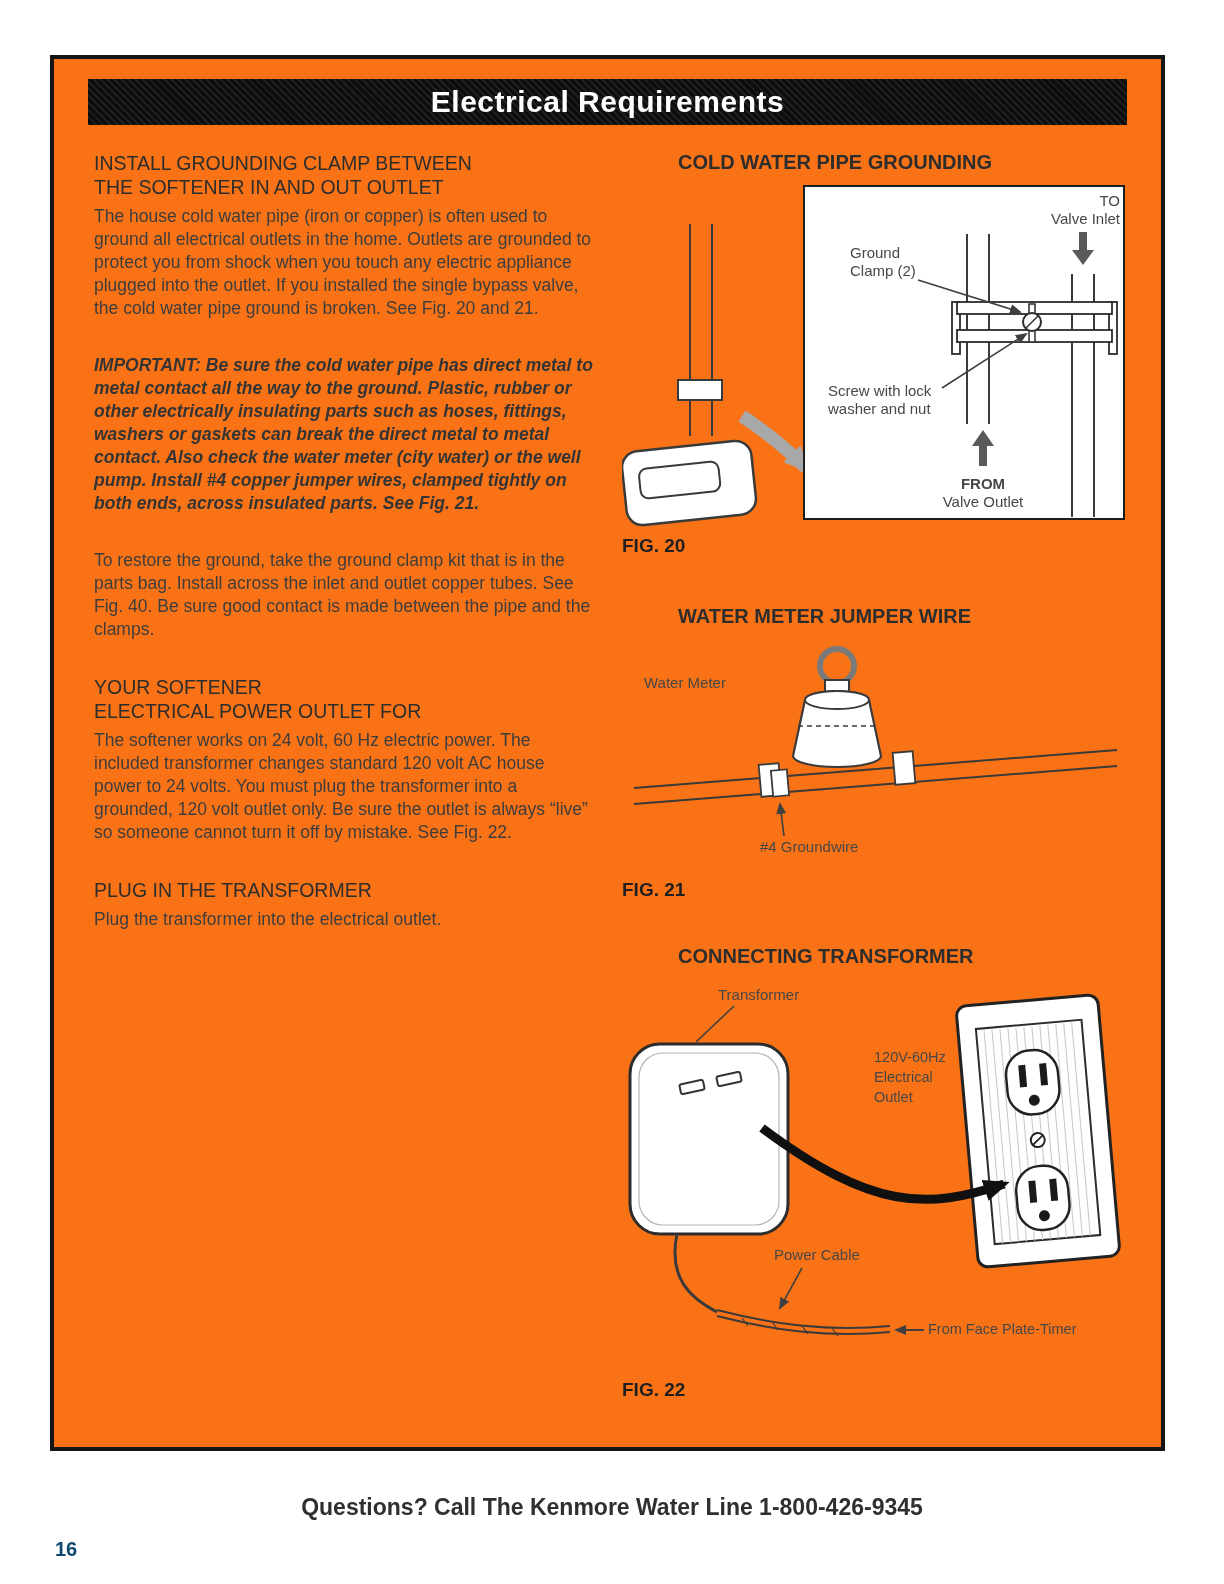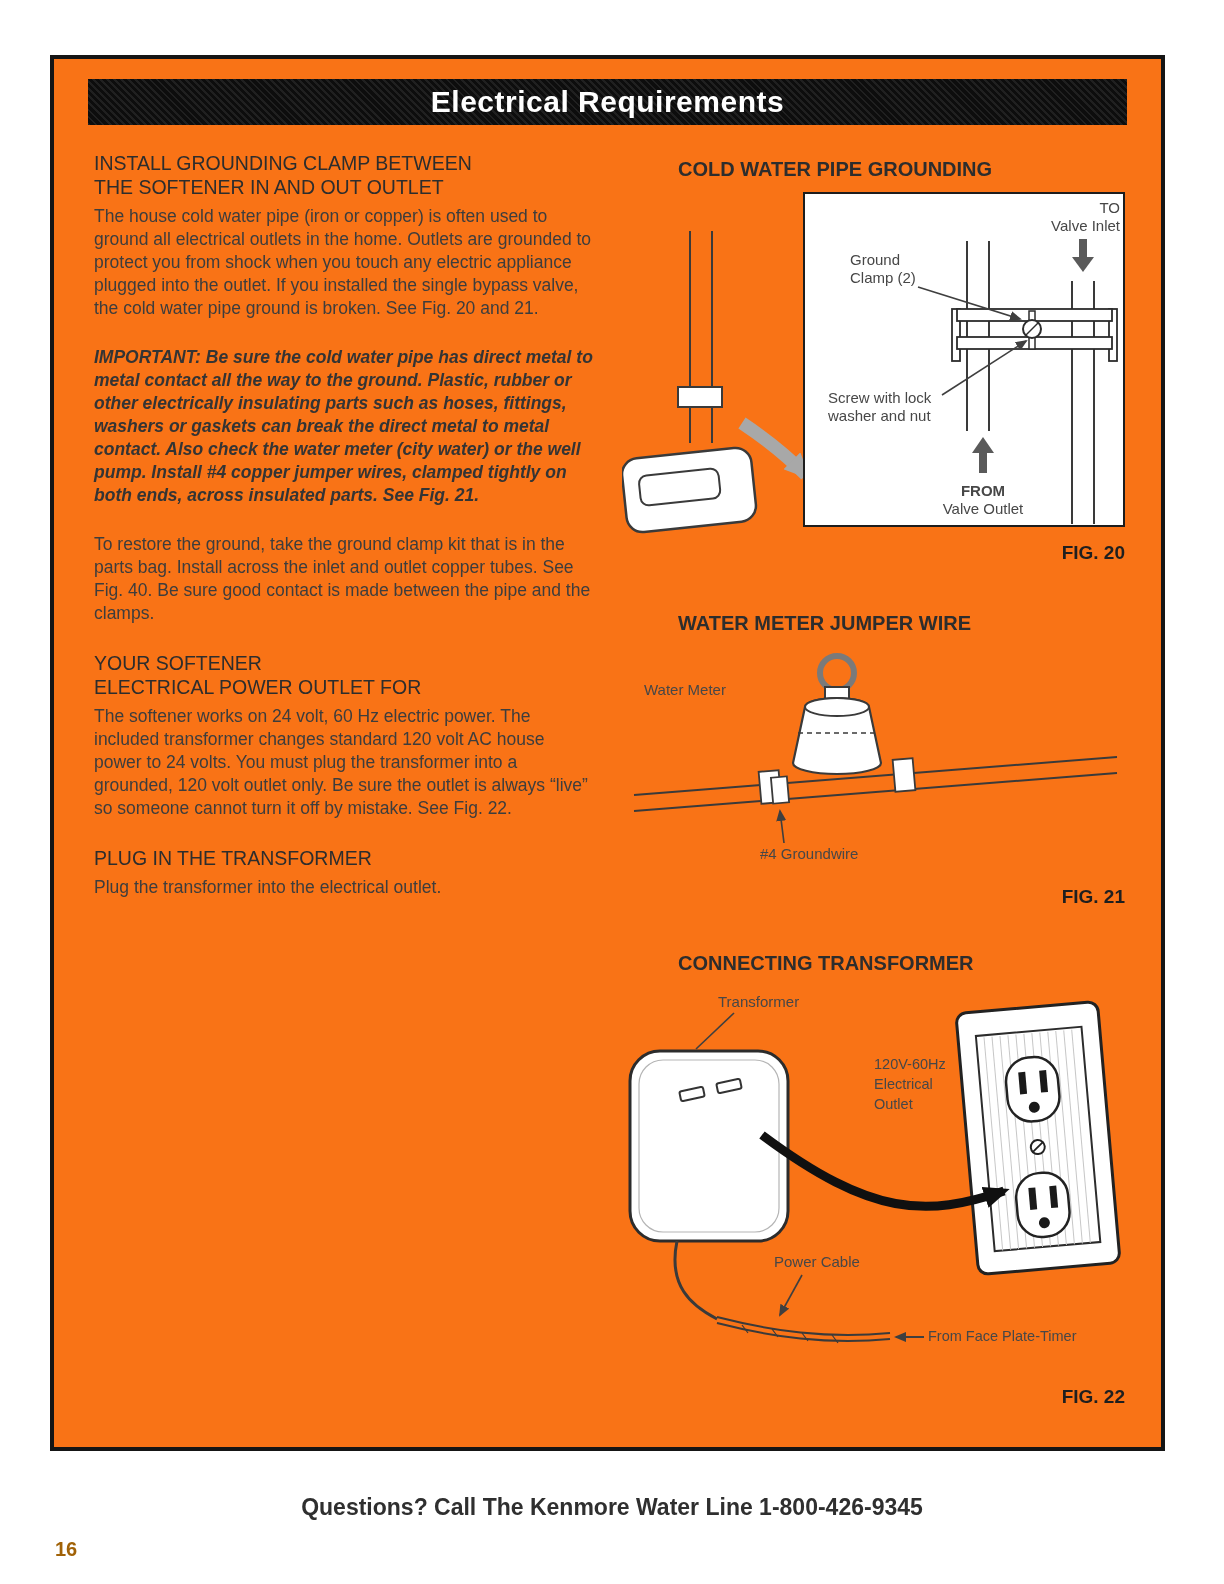--- a/index.html
+++ b/index.html
@@ -14,35 +14,35 @@
   }
   .header-bar {
     margin:20px 34px 0 34px; height:46px;
     background:#0d0d0d;
     background-image:repeating-linear-gradient(45deg, rgba(255,255,255,.08) 0 2px, transparent 2px 5px);
     color:#fff; display:flex; align-items:center; justify-content:center;
     font-size:30px; font-weight:bold; letter-spacing:.5px;
   }
   .cols { display:flex; padding:26px 0 0 40px; }
   .left-col { width:500px; flex:none; font-size:17.5px; line-height:23px; }
-  .right-col { width:505px; flex:none; margin-left:28px;margin-top:7px; }
+  .right-col { width:505px; flex:none; margin-left:28px; }
   .sec-heading { font-size:19.5px; line-height:24px; font-weight:normal; color:#2d2d2d; margin:0; }
   .body-par { margin:6px 0 0 0; }
-  .gap-lg { margin-top:26px; }
+  .gap-lg { margin-top:34px; }
   .emph { font-weight:bold; font-style:italic; color:#343434; }
   .fig-heading { font-size:20px; font-weight:bold; color:#2d2d2d; margin:4px 0 0 56px; }
-  .fig-caption { text-align:right; font-weight:bold; font-size:19px; color:#1f1f1f; margin:2px 2px 0 0; }
+  .fig-caption { text-align:left; font-weight:bold; font-size:19px; color:#1f1f1f; margin:2px 2px 0 0; }
   .fig-wrap { margin-top:10px; }
   svg text { font-size:15px; fill:#474747; font-family:"Liberation Sans", sans-serif; }
   svg .lbl-sm { font-size:14.5px; }
   .footer-line {
     position:absolute; left:0; top:1494px; width:100%;
     text-align:center; font-size:23px; font-weight:bold; color:#2f2f2f;
   }
-  .page-num { position:absolute; left:55px; top:1538px; font-size:20px; font-weight:bold; color:#a16207; }
+  .page-num { position:absolute; left:55px; top:1538px; font-size:20px; font-weight:bold; color:#0c4a6e; }
 </style>
 </head>
 <body>
 
 <div class="frame">
 
   <div class="header-bar">
     <span>Electrical Requirements</span>
   </div>
 

